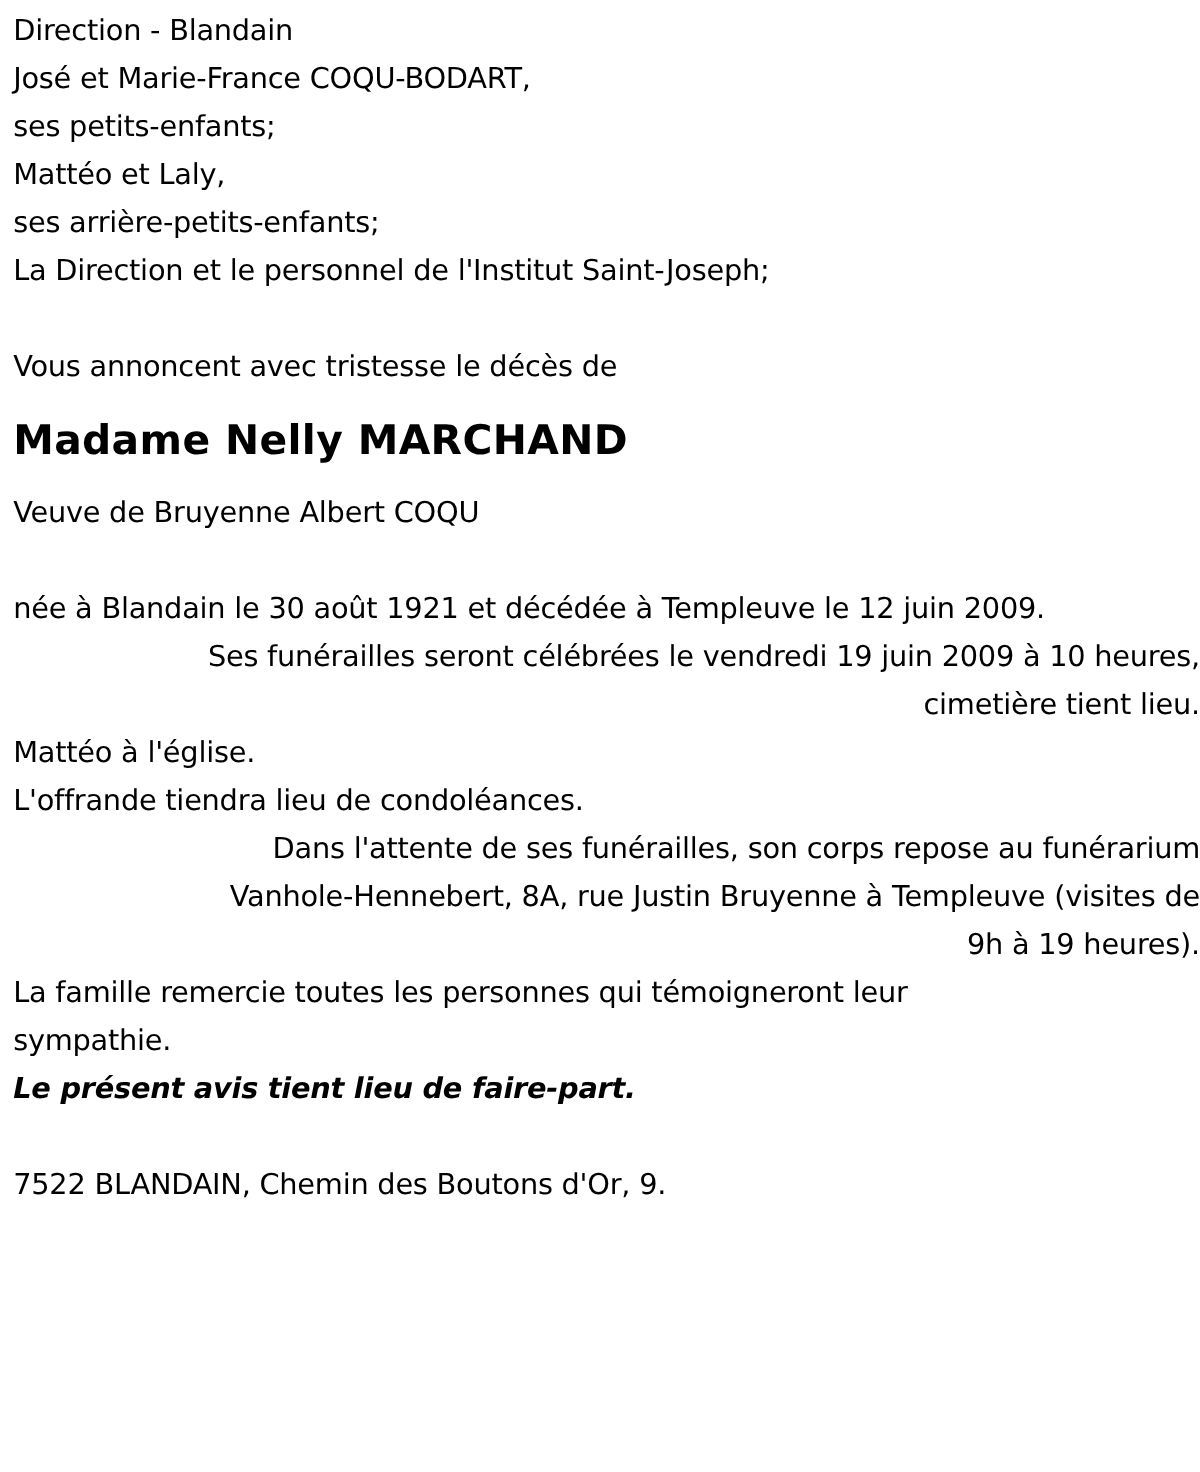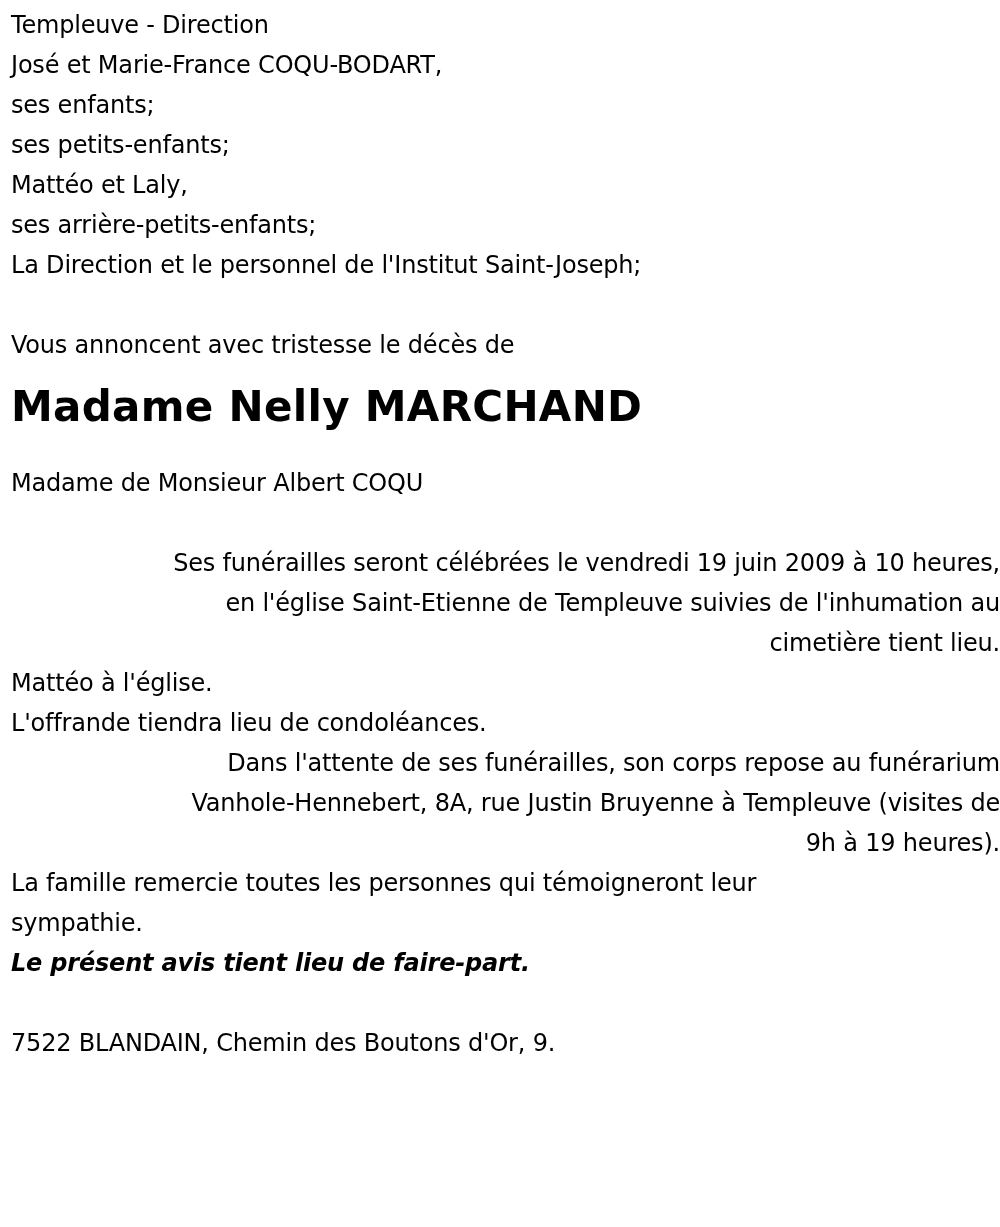--- a/index.html
+++ b/index.html
@@ -13,57 +13,56 @@
     .page {
       padding: 5px 0 0 11px;
       font-size: 24px;
       line-height: 40px;
       letter-spacing: -0.2px;
     }
     .line { display: block; white-space: nowrap; min-height: 40px; }
     .blank { height: 40px; }
     .title {
       font-weight: bold;
-      font-size: 42px;
+      font-size: 34px;
       line-height: 40px;
       margin-top: 22px;
-      margin-bottom: 36px;
+      margin-bottom: 20px;
       letter-spacing: 0.3px;
     }
     .bold { font-weight: normal; text-align: right; }
     .bolditalic { font-weight: bold; font-style: italic; }
   </style>
 </head>
 <body>
 
 <div class="page">
   <div>
-    <span class="line">Templeuve - Direction</span>
+    <span class="line">Direction - Blandain</span>
     <span class="line">José et Marie-France COQU-BODART,</span>
-    <span class="line">ses enfants;</span>
     <span class="line">ses petits-enfants;</span>
     <span class="line">Mattéo et Laly,</span>
     <span class="line">ses arrière-petits-enfants;</span>
     <span class="line">La Direction et le personnel de l'Institut Saint-Joseph;</span>
   </div>
 
   <div class="blank"></div>
 
   <span class="line">Vous annoncent avec tristesse le décès de</span>
 
   <div class="title">Madame Nelly MARCHAND</div>
 
-  <span class="line">Madame de Monsieur Albert COQU</span>
+  <span class="line">Veuve de Bruyenne Albert COQU</span>
 
   <div class="blank"></div>
 
+  <span class="line">née à Blandain le 30 août 1921 et décédée à Templeuve le 12 juin 2009.</span>
 
   <div>
     <span class="line bold">Ses funérailles seront célébrées le vendredi 19 juin 2009 à 10 heures,</span>
-    <span class="line bold">en l'église Saint-Etienne de Templeuve suivies de l'inhumation au</span>
     <span class="line bold">cimetière tient lieu.</span>
   </div>
 
   <span class="line">Mattéo à l'église.</span>
   <span class="line">L'offrande tiendra lieu de condoléances.</span>
 
   <div>
     <span class="line bold">Dans l'attente de ses funérailles, son corps repose au funérarium</span>
     <span class="line bold">Vanhole-Hennebert, 8A, rue Justin Bruyenne à Templeuve (visites de</span>
     <span class="line bold">9h à 19 heures).</span>

